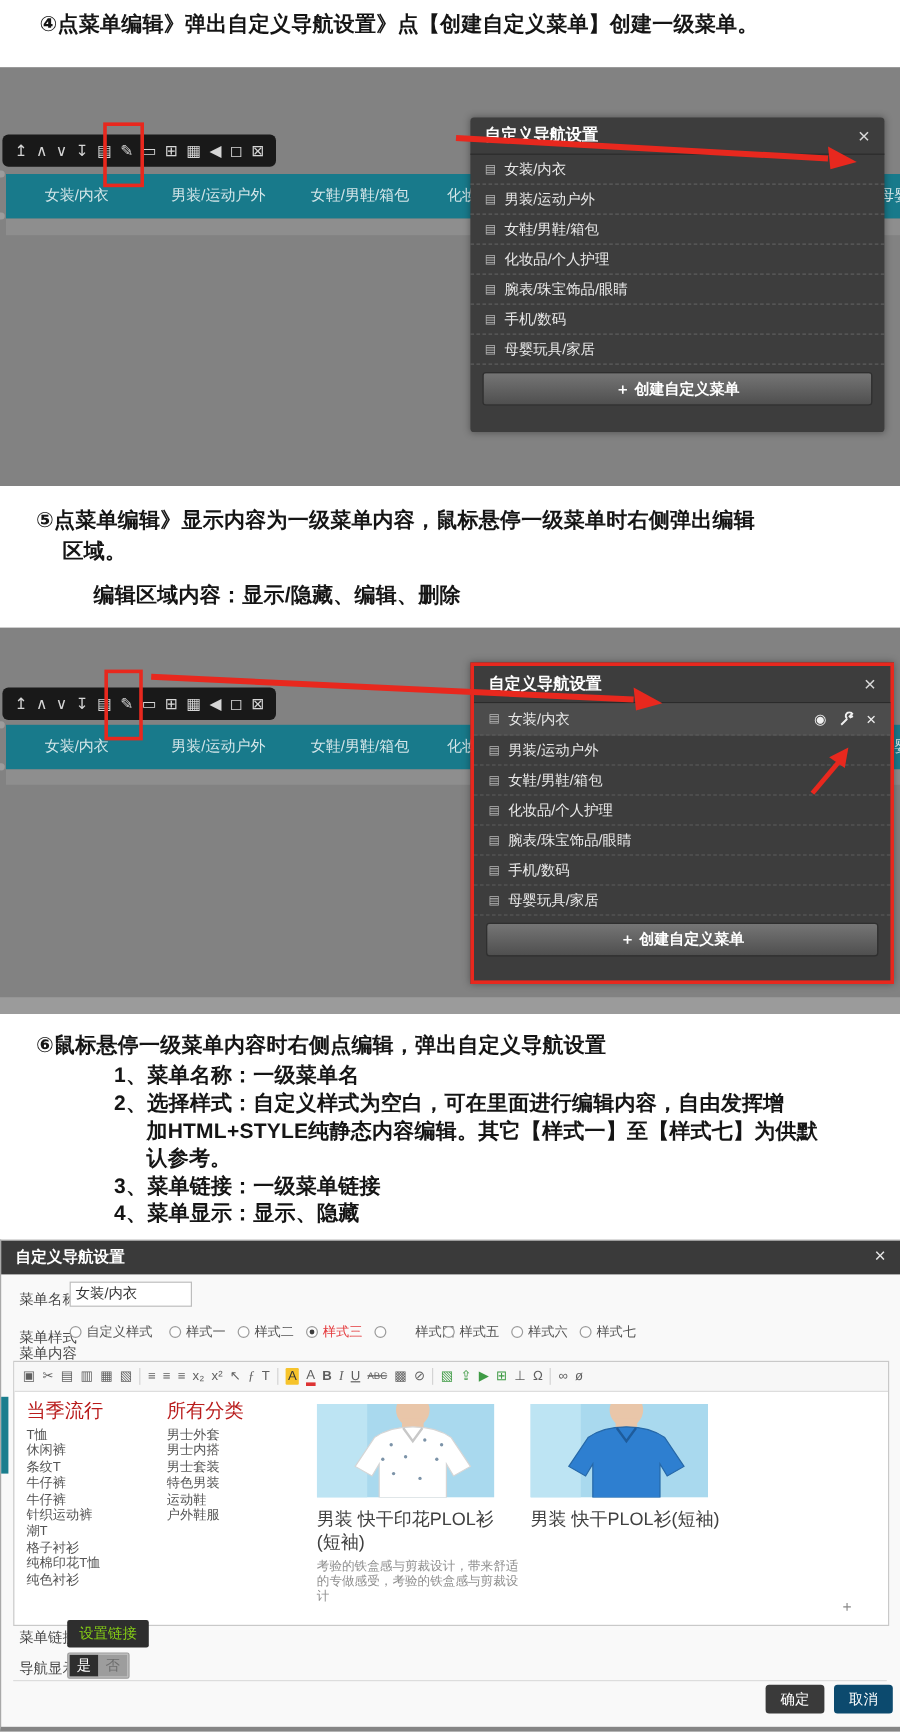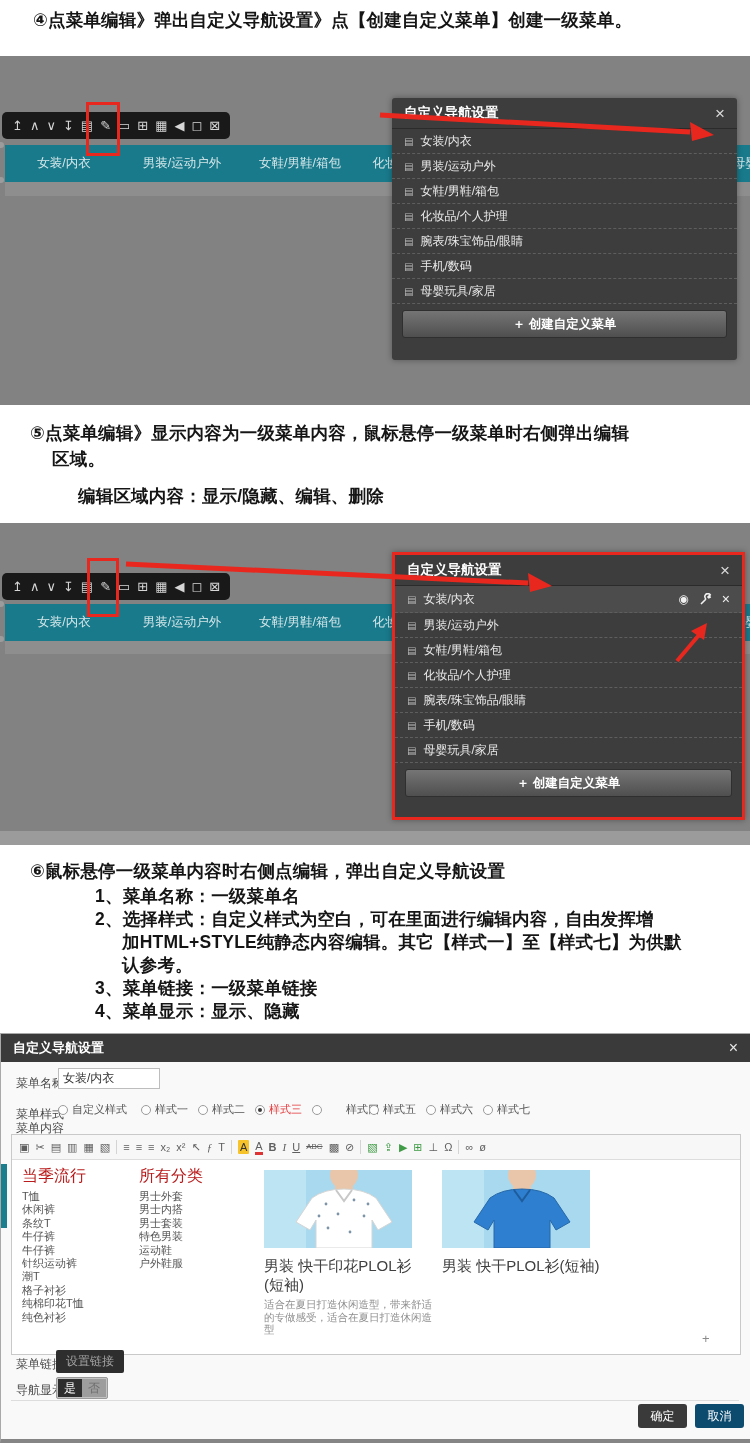--- a/index.html
+++ b/index.html
@@ -62,21 +62,21 @@
   .ei.hl{background:#f6c32b;color:#333;padding:0 2px;line-height:14px;border-radius:1px;}
   .ei.fc{border-bottom:3px solid #d33;line-height:12px;}
   .ei.green{color:#3f9b45;}
   .esep{width:1px;height:14px;background:#d4d4d4;}
   #econtent{position:relative;height:194px;overflow:hidden;}
   .cat-title{font-size:16px;color:#b91c1c;white-space:nowrap;cursor:default;}
   .cat-item{font-size:11px;color:#555;line-height:13.4px;white-space:nowrap;}
   .card{position:absolute;top:10px;}
   .card-title{font-size:15px;color:#404040;line-height:19px;margin-top:4px;white-space:nowrap;}
   .card-desc{font-size:10.5px;color:#8f8f8f;line-height:12.5px;margin-top:4px;}
-  .dark-btn{position:absolute;background:#2e2e2e;color:#a3a3a3;font-size:12px;border-radius:2px;
+  .dark-btn{position:absolute;background:#2e2e2e;color:#84cc16;font-size:12px;border-radius:2px;
       display:flex;align-items:center;justify-content:center;cursor:pointer;}
   .toggle{position:absolute;left:55px;top:343px;background:#c3c3c3;border:1px solid #9a9a9a;
       border-radius:2px;display:flex;padding:1px;cursor:pointer;}
   .tg{width:24px;height:18px;font-size:12px;display:flex;align-items:center;justify-content:center;}
   .tg.on{background:#2e2e2e;color:#fff;}
   .tg.off{background:#9d9d9d;color:#6e6e6e;}
   .foot-btn{position:absolute;top:370px;width:49px;height:24px;border-radius:3px;color:#fff;
       font-size:12px;display:flex;align-items:center;justify-content:center;cursor:pointer;}
   .divider{position:absolute;left:10px;top:366px;width:728px;height:1px;background:#ddd;}
   .teal-edge{position:absolute;left:0;top:130px;width:6px;height:64px;background:#1b7e8e;}
@@ -382,21 +382,21 @@
                 <circle cx="74" cy="44" r="1.4"></circle>
               <circle cx="100" cy="46" r="1.4"></circle>
                 <circle cx="64" cy="58" r="1.4"></circle>
                 <circle cx="86" cy="62" r="1.4"></circle>
               <circle cx="104" cy="34" r="1.4"></circle>
                 <circle cx="55" cy="46" r="1.4"></circle>
             </g>
           </svg>
           <div class="card-title">男装 快干印花PLOL衫</div>
           <div class="card-title" style="margin-top:0;">(短袖)</div>
-          <div class="card-desc" style="width:168px;">适合在夏日打造休闲造型，带来舒适的专做感受，适合在夏日打造休闲造型</div>
+          <div class="card-desc" style="width:168px;">考验的铁盒感与剪裁设计，带来舒适的专做感受，考验的铁盒感与剪裁设计</div>
         </div>
 
         <div class="card" style="left:430px;width:185px;">
           <svg width="148" height="78" viewBox="0 0 148 78">
             <rect width="148" height="78" fill="#a9d9ee"></rect>
             <rect width="42" height="78" fill="#bde4f3"></rect>
             <circle cx="80" cy="5" r="14" fill="#e9c6a9"></circle>
             <rect x="71" y="12" width="18" height="12" fill="#e9c6a9"></rect>
             <path d="M48 28 Q60 19 80 19 Q100 19 112 28 L128 52 L114 60 L108 50 L108 78 L52 78 L52 50 L46 60 L32 52 Z" stroke="#2668a8" fill="#2e7fd0"></path>
             <path d="M72 20 L80 31 L88 20" fill="none" stroke="#1e5c9c" stroke-width="2"></path>

